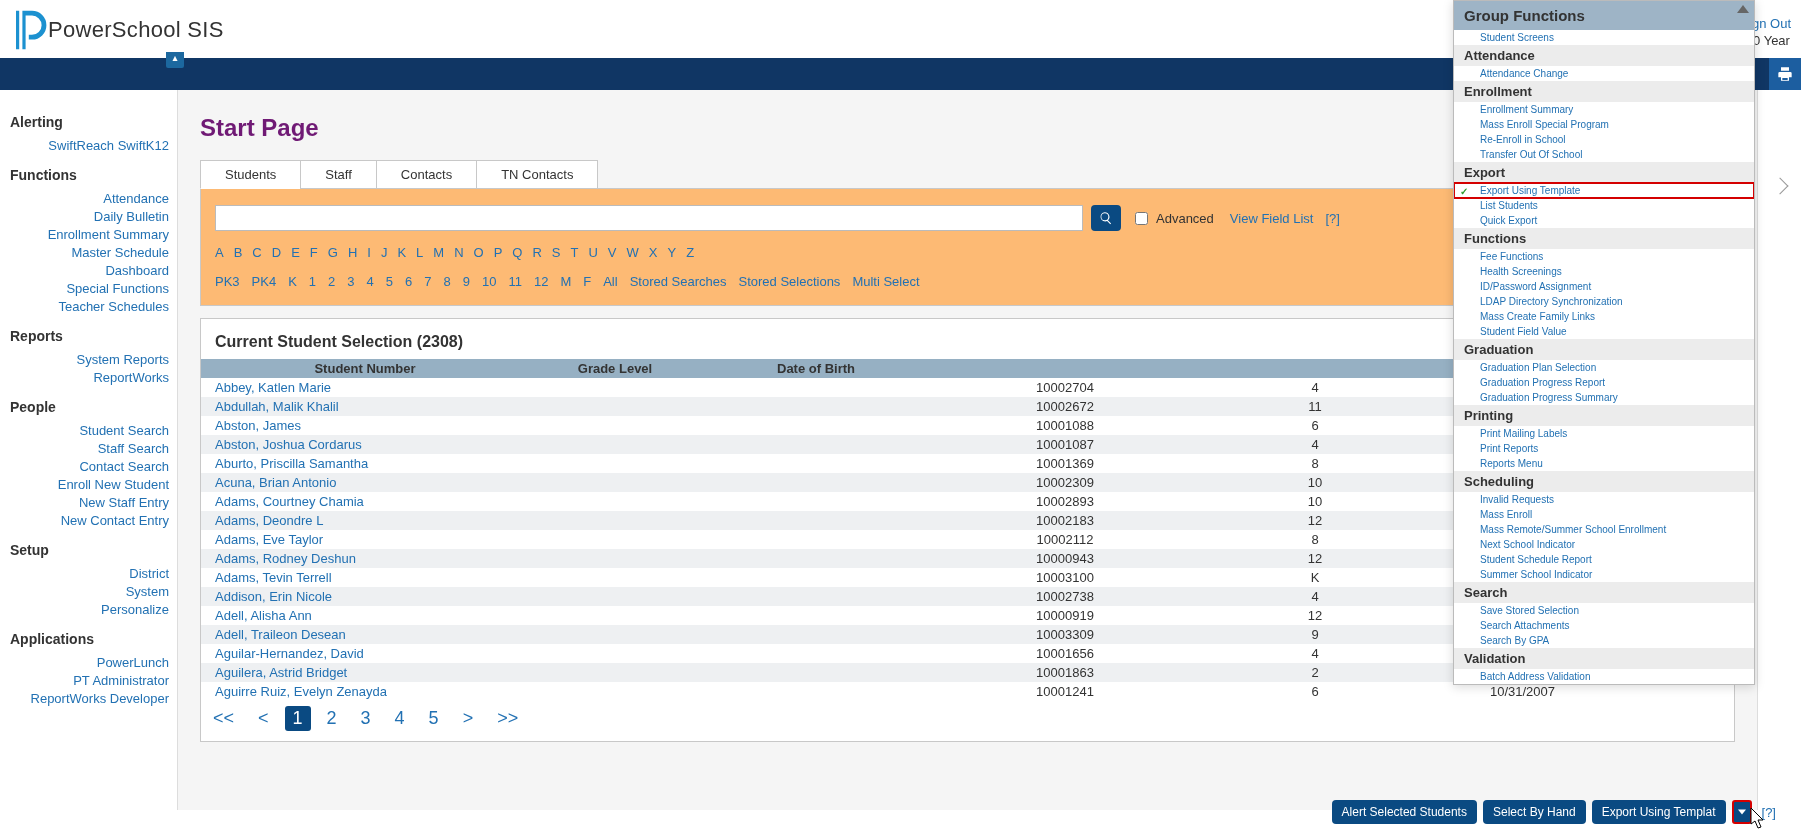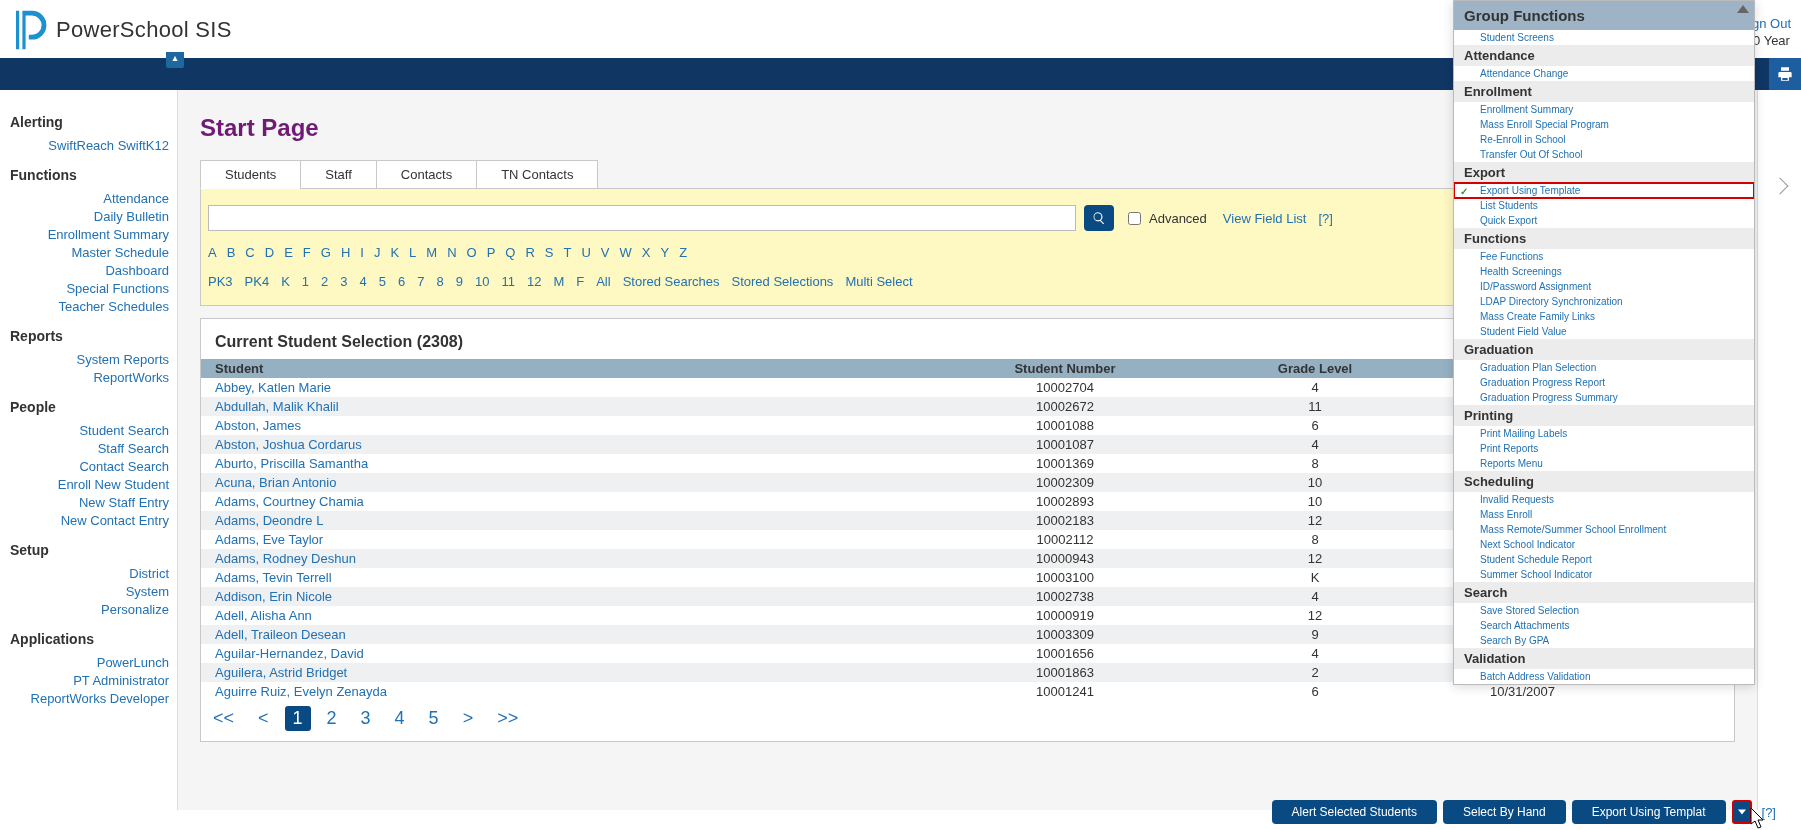--- a/index.html
+++ b/index.html
@@ -1,21 +1,21 @@
 <!DOCTYPE html>
 <html><head>
 <meta charset="utf-8">
 <style>
   * { box-sizing: border-box; margin: 0; padding: 0; }
   body { font-family: Arial, Helvetica, sans-serif; font-size: 13px; color: #333; background: #fff; width: 1801px; position: relative; }
   a { color: #2271b3; text-decoration: none; cursor: pointer; }
 
   
   .topbar { position: absolute; top: 0; right: 10px; font-size: 13px; padding-top: 16px; }
-  .logo-area { padding: 10px 16px 8px 16px; display: flex; align-items: center; gap: 8px; }
+  .logo-area { padding: 10px 16px 8px 16px; display: flex; align-items: center; gap: 0; }
   .logo-svg { width: 32px; height: 40px; fill: #1c91d0; }
   .brand-text { font-size: 22px; font-weight: 400; color: #333; letter-spacing: .3px; }
   .blue-bar { height: 32px; background: #103664; position: relative; }
   .blue-bar .square-btn { position: absolute; right: 0; top: 0; width: 32px; height: 32px; background: #1c5ea0; display:flex;align-items:center;justify-content:center;color:#fff; }
   .blue-bar .tri-indicator { position:absolute; left: 166px; top: -6px; width: 18px; height:16px; background:#1c689f; display:flex;align-items:flex-start;justify-content:center;color:#fff;font-size:10px; border-radius:0 0 2px 2px; }
 
   
   .wrap { display: flex; }
   .sidebar { width: 178px; padding: 10px 8px 80px 10px; border-right: 1px solid #ddd; }
   .sidebar h3 { font-size: 14px; font-weight: bold; margin: 14px 0 8px 0; }
@@ -24,21 +24,21 @@
   .content { flex: 1; padding: 6px 14px 60px 14px; position: relative; background: #f5f5f5; }
   .right-slim { width: 44px; border-left: 1px solid #ddd; display:flex; flex-direction:column; align-items:center; padding-top:50px;}
   .right-slim .tick { width:12px;height:12px;border:1px solid #999;transform:rotate(45deg);margin:40px 0; border-left:none;border-bottom:none;}
 
   .start-title { font-size: 24px; margin: 18px 0 18px 8px; color:#701a75; }
 
   
   .tabs { display:flex; gap:0; margin-left:8px; }
   .tabs .tab { border:1px solid #c8c8c8; padding:6px 24px; font-size:13px; background:#fff; cursor:pointer; margin-right:-1px; }
   .tabs .tab.active { background:#fff; border-bottom-color:#fff; }
-  .panel { border:1px solid #c8c8c8; background:#fef9c3; margin:-1px 8px 12px 8px; padding:16px 7px; }
+  .panel { border:1px solid #c8c8c8; background:#fdba74; margin:-1px 8px 12px 8px; padding:16px 14px; }
 
   
   .search-row { display:flex; align-items:center; gap:8px; }
   .search-row input[type=text] { flex:0 0 868px; height:26px; border:1px solid #bbb; padding:0 6px; font-size:13px; }
   .search-btn { width:30px; height:26px; background:#0a4a82; border-radius:4px; display:flex;align-items:center;justify-content:center;color:#fff; cursor:pointer;}
   .search-btn svg{width:14px;height:14px;fill:#fff;}
   .adv-chk { margin-left:6px; }
   .info-q { color:#2271b3; margin-left:4px; }
 
   .alpha-row, .grade-row { margin-top:14px; font-size:13px; }
@@ -65,21 +65,21 @@
 
   
   .promo { position:absolute; top:6px; right: 20px; display:flex; gap:10px; background:#f2f2f2; border:1px solid #ddd; padding:8px 10px; width:240px;align-items:flex-start;}
   .promo .pic{width:54px;height:54px;background:#6fbf32;border-radius:4px;display:flex;align-items:center;justify-content:center;}
   .promo .pic svg{fill:#fff;width:36px;height:36px;}
   .promo .txt{font-size:12px;line-height:1.3;}
   .promo .txt b{color:#2271b3;}
 
   
   .action-bar { position: fixed; bottom: 6px; right: 25px; display:flex; gap:6px; align-items:center; z-index:50;}
-  .action-bar .btn { background:#0a4a82; color:#fff; padding:5px 20px; border-radius:4px; font-size:12px; cursor:pointer; }
+  .action-bar .btn { background:#0a4a82; color:#fff; padding:5px 10px; border-radius:4px; font-size:12px; cursor:pointer; }
   .action-bar .dd-btn{ width:20px; padding:5px 4px; display:flex;align-items:center;justify-content:center;border:2px solid #d40000;border-radius:3px;}
   .action-bar .dd-btn svg{width:10px;height:10px;fill:#fff;}
   .cursor-img{position:fixed; right:34px; bottom:-2px; z-index:60;}
 
   
   .gf-menu { position: absolute; top: 0; right: 46px; width: 302px; background:#fff; border:1px solid #bbb; box-shadow:0 2px 10px rgba(0,0,0,.15); z-index:40; max-height: 820px; overflow:hidden; }
   .gf-title { background:#9eb4c6; padding:6px 10px; font-weight:bold; font-size:15px; color:#333; }
   .gf-menu ul{list-style:none;}
   .gf-menu li.hdr{ background:#ececec; font-weight:bold; padding:3px 10px; font-size:13px;}
   .gf-menu li.item{ padding:2px 10px 2px 26px; font-size:10px; position:relative;}
@@ -198,21 +198,20 @@
         <a style="margin-left:8px">View Field List</a>
         <a class="info-q">[?]</a>
       </div>
       <div class="alpha-row" id="alpha"><a>A</a><a>B</a><a>C</a><a>D</a><a>E</a><a>F</a><a>G</a><a>H</a><a>I</a><a>J</a><a>K</a><a>L</a><a>M</a><a>N</a><a>O</a><a>P</a><a>Q</a><a>R</a><a>S</a><a>T</a><a>U</a><a>V</a><a>W</a><a>X</a><a>Y</a><a>Z</a></div>
       <div class="grade-row" id="grades"><a>PK3</a><a>PK4</a><a>K</a><a>1</a><a>2</a><a>3</a><a>4</a><a>5</a><a>6</a><a>7</a><a>8</a><a>9</a><a>10</a><a>11</a><a>12</a><a>M</a><a>F</a><a>All</a><a>Stored Searches</a><a>Stored Selections</a><a>Multi Select</a></div>
     </div>
 
     <div class="sel-panel">
       <div class="sel-title">Current Student Selection (2308)</div>
       <div class="grid-head">
-        <div class="col-name">Student</div>
         <div class="col-num">Student Number</div>
         <div class="col-grade">Grade Level</div>
         <div class="col-dob">Date of Birth</div>
       </div>
       <div class="grid-body" id="grid-body">
           <div class="grid-row">
             <div class="col-name"><a>Abbey, Katlen Marie</a></div>
             <div class="col-num">10002704</div>
             <div class="col-grade">4</div>
             <div class="col-dob">5/6/2010</div>

